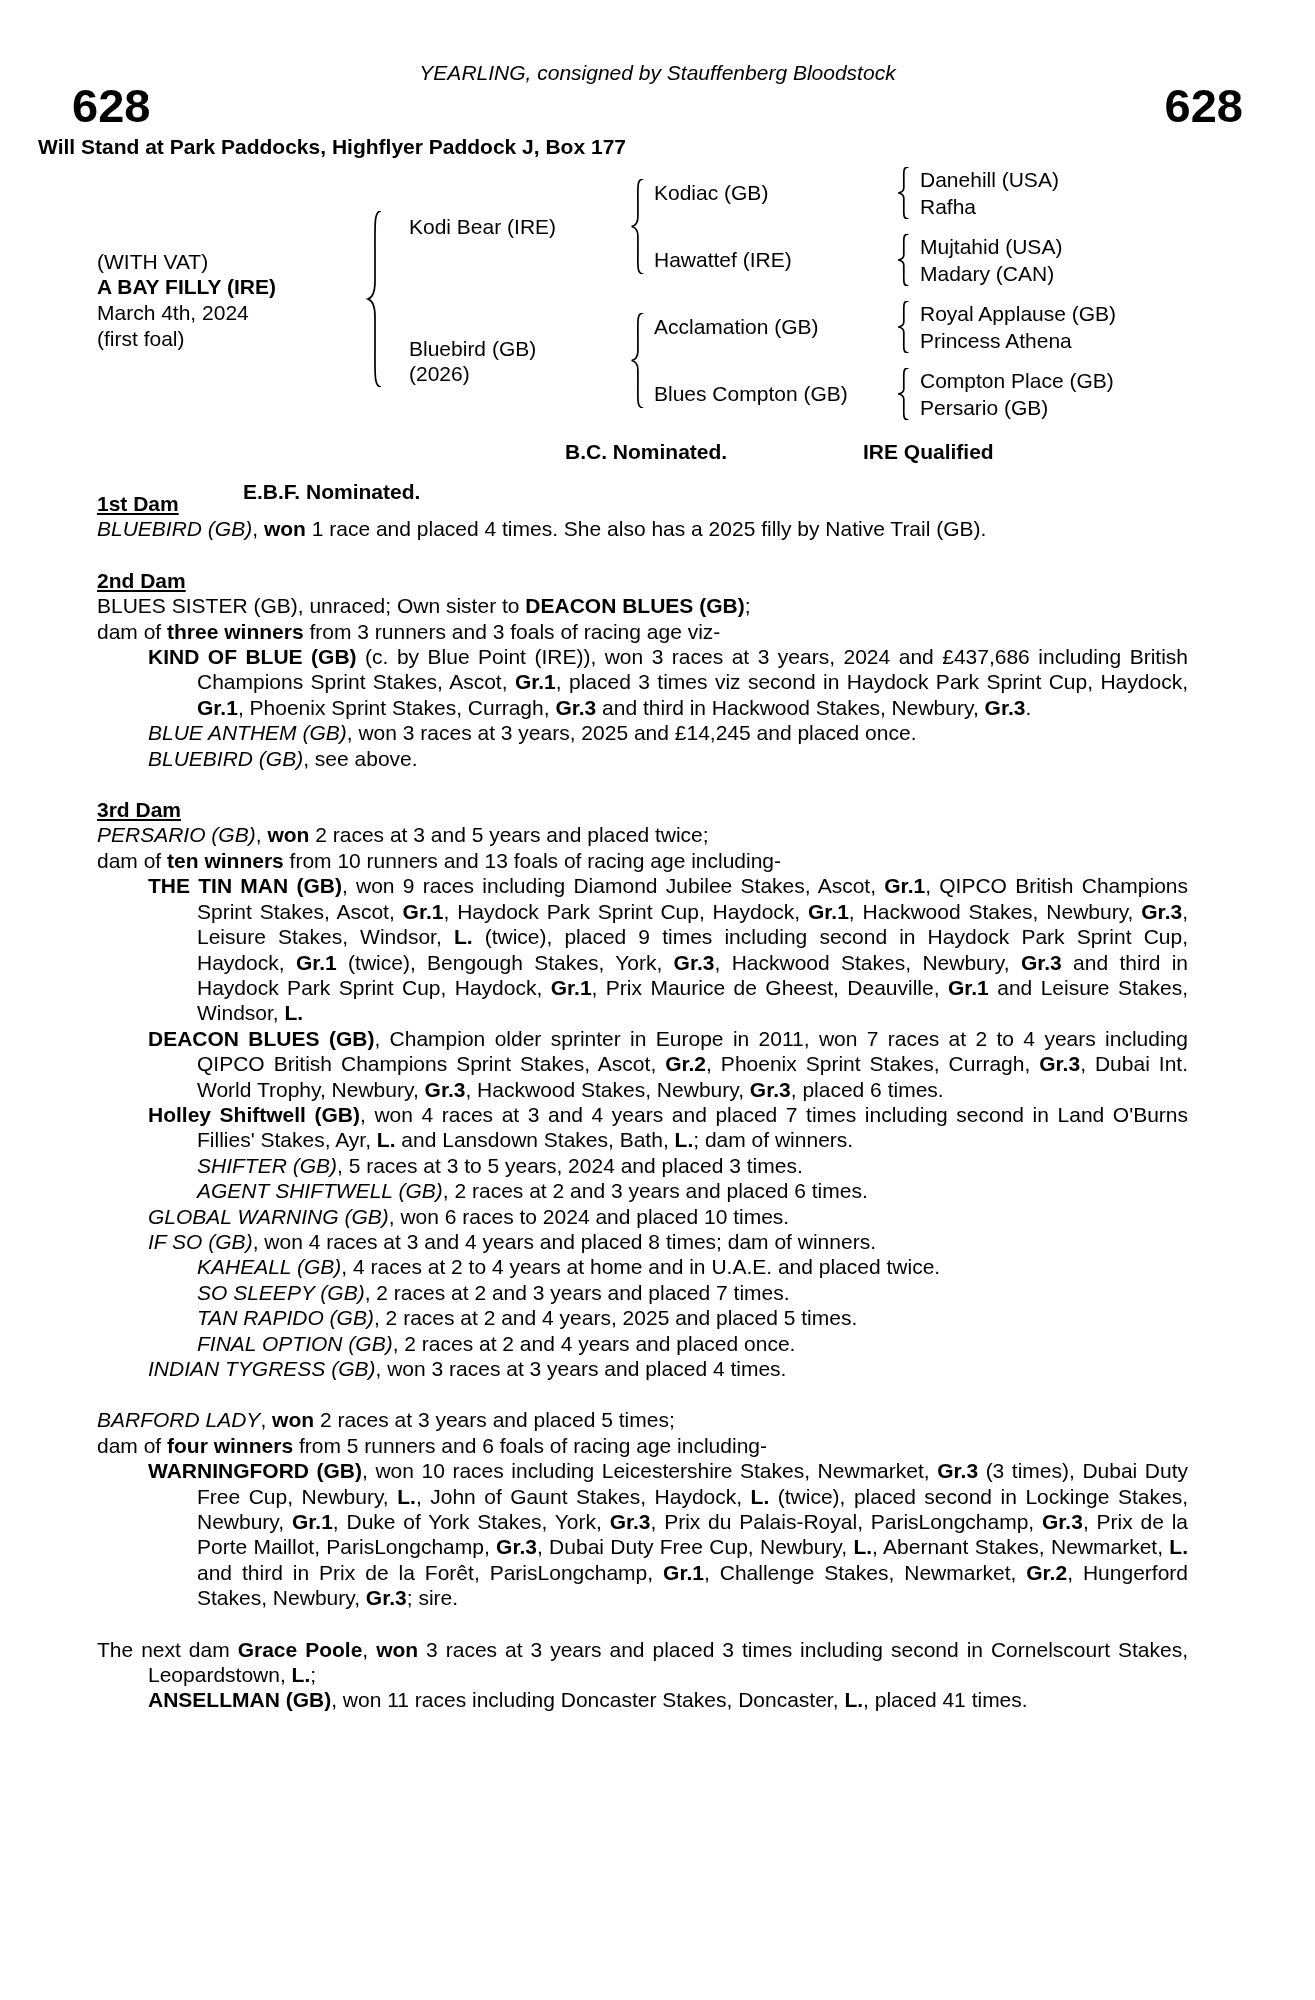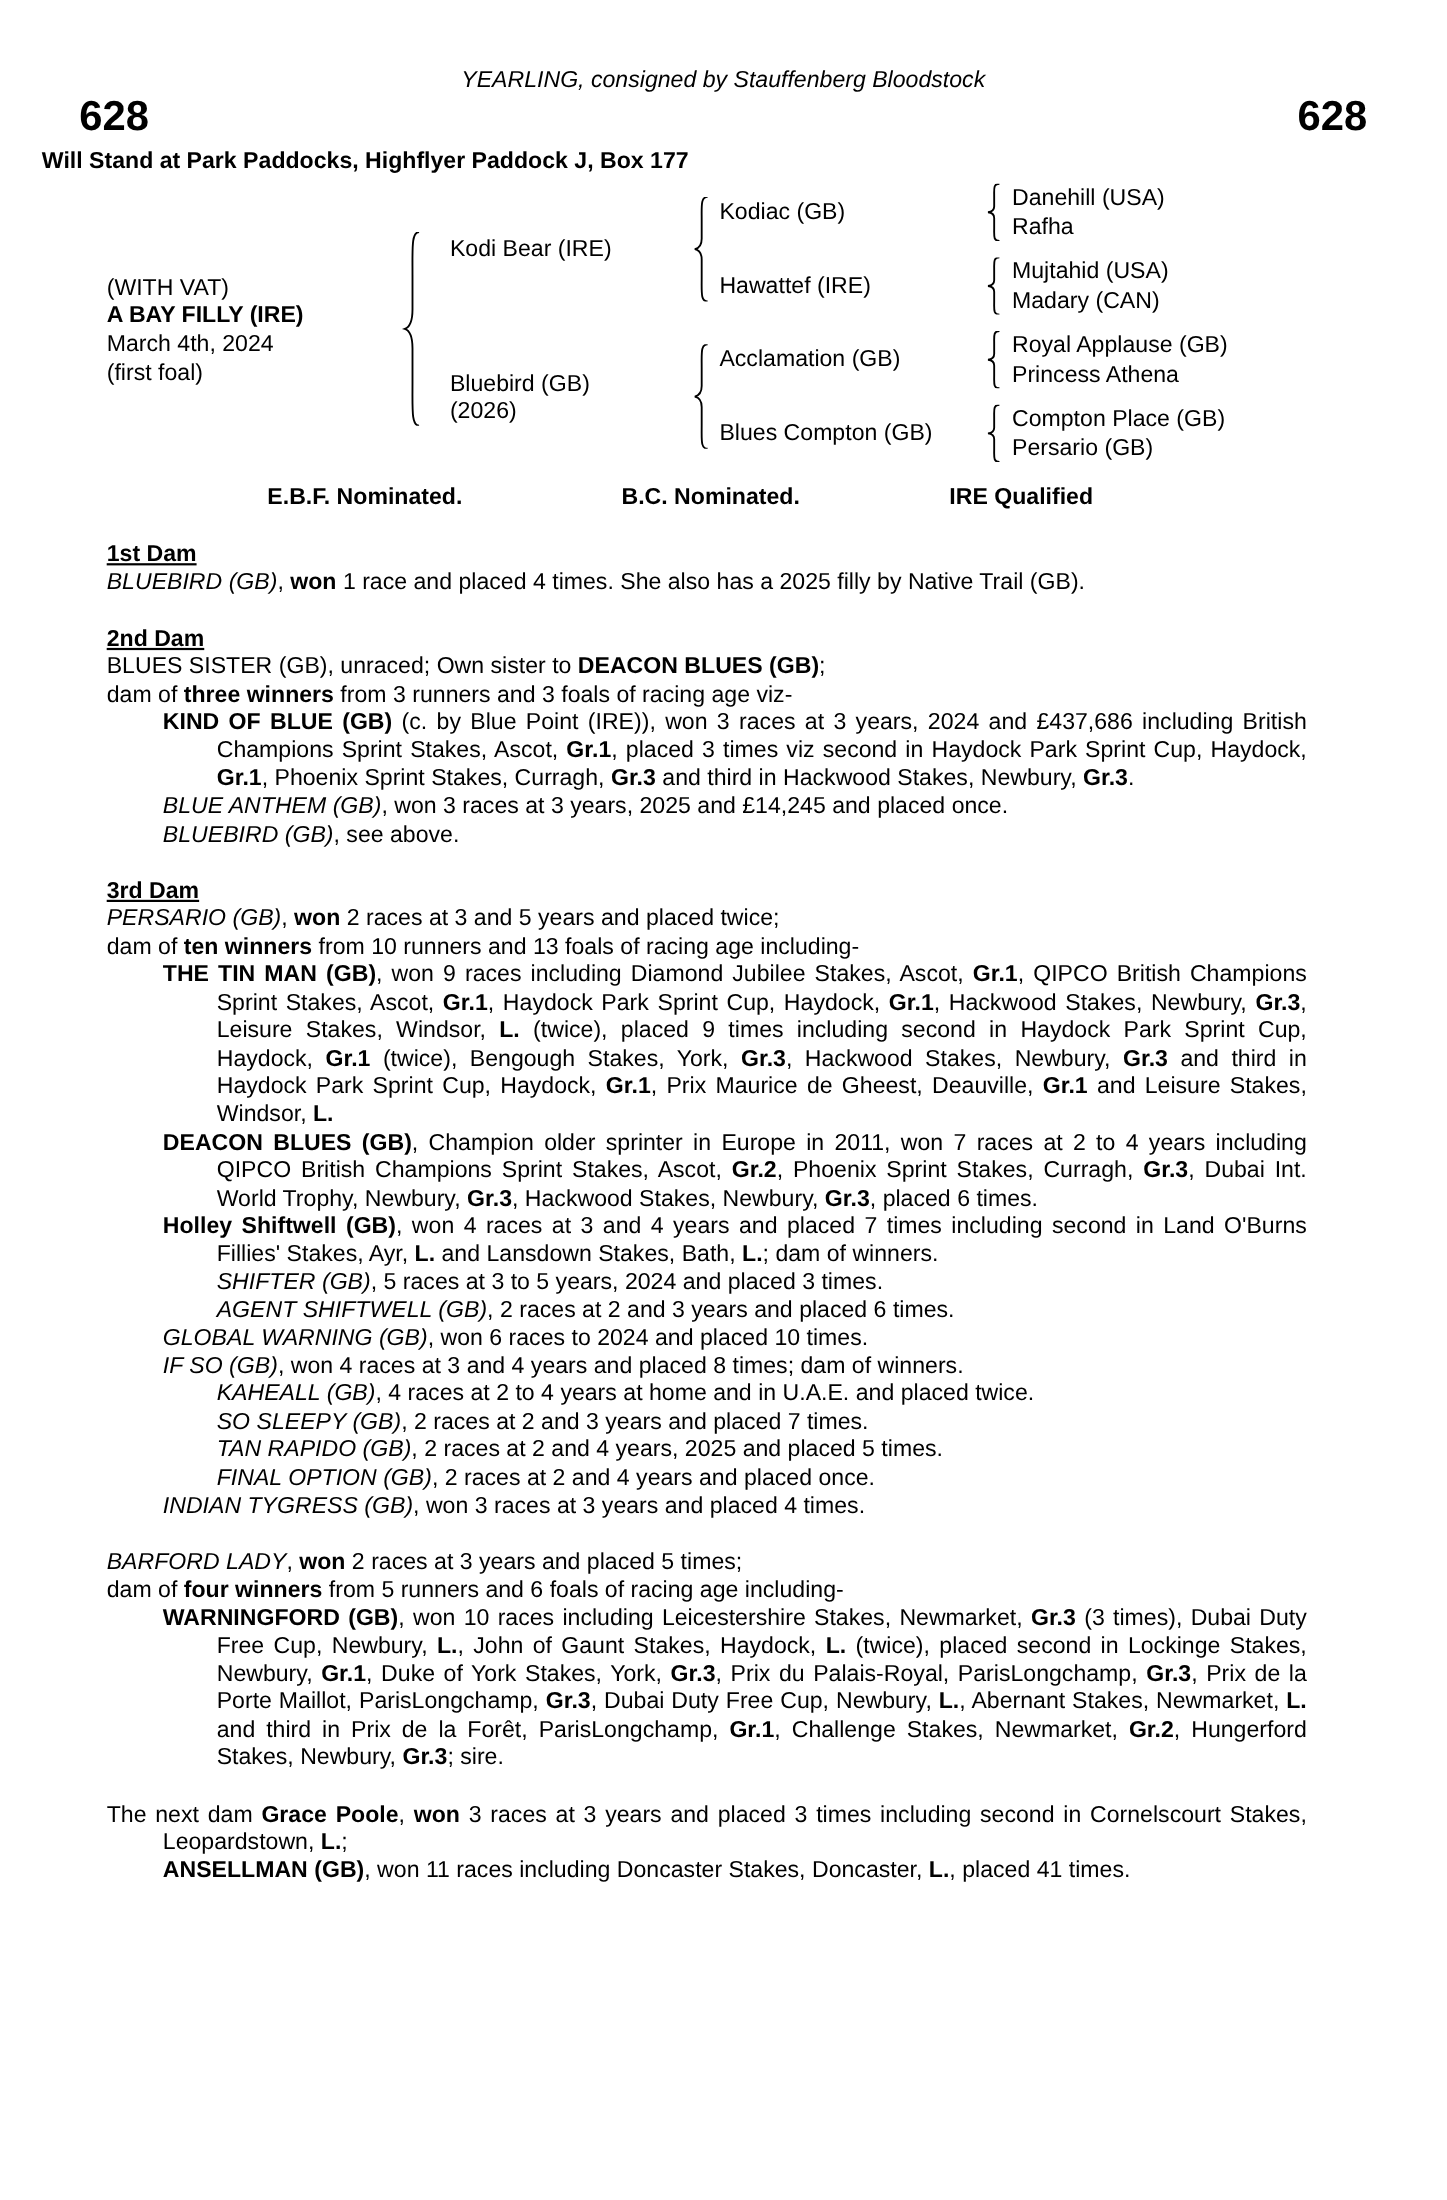--- a/index.html
+++ b/index.html
@@ -16,21 +16,21 @@
   .consign{
     margin-top:60px;
     text-align:center;
     font-style:italic;
     font-size:21px;
     line-height:25px;
   }
   .lot-row{
     display:flex;justify-content:space-between;align-items:flex-end;
     padding:0 72px;margin-top:2px;
-    font-size:38px;font-weight:bold;line-height:38px;letter-spacing:0px;
+    font-size:47px;font-weight:bold;line-height:38px;letter-spacing:0px;
   }
   .stand{
     padding-left:38px;margin-top:9px;
     font-weight:bold;font-size:21px;line-height:25px;
   }
 
   
   .pedigree{
     position:relative;
     margin-left:97px;margin-right:30px;
@@ -48,21 +48,21 @@
 
   
   .noms{
     position:relative;
     margin-left:97px;
     height:26px;
     margin-top:12px;
     font-weight:bold;font-size:21px;line-height:25px;
   }
   .noms span{position:absolute;white-space:nowrap;}
-  .nom-0{left:146px;}
+  .nom-0{left:146px;margin-top:40px;}
   .nom-1{left:468px;}
   .nom-2{left:766px;}
 
   
   .body-text{
     padding-left:97px;padding-right:127px;
     font-size:21px;line-height:25.4px;
   }
   .section{margin-top:26px;}
   .dam-heading{font-weight:bold;text-decoration:underline;}

